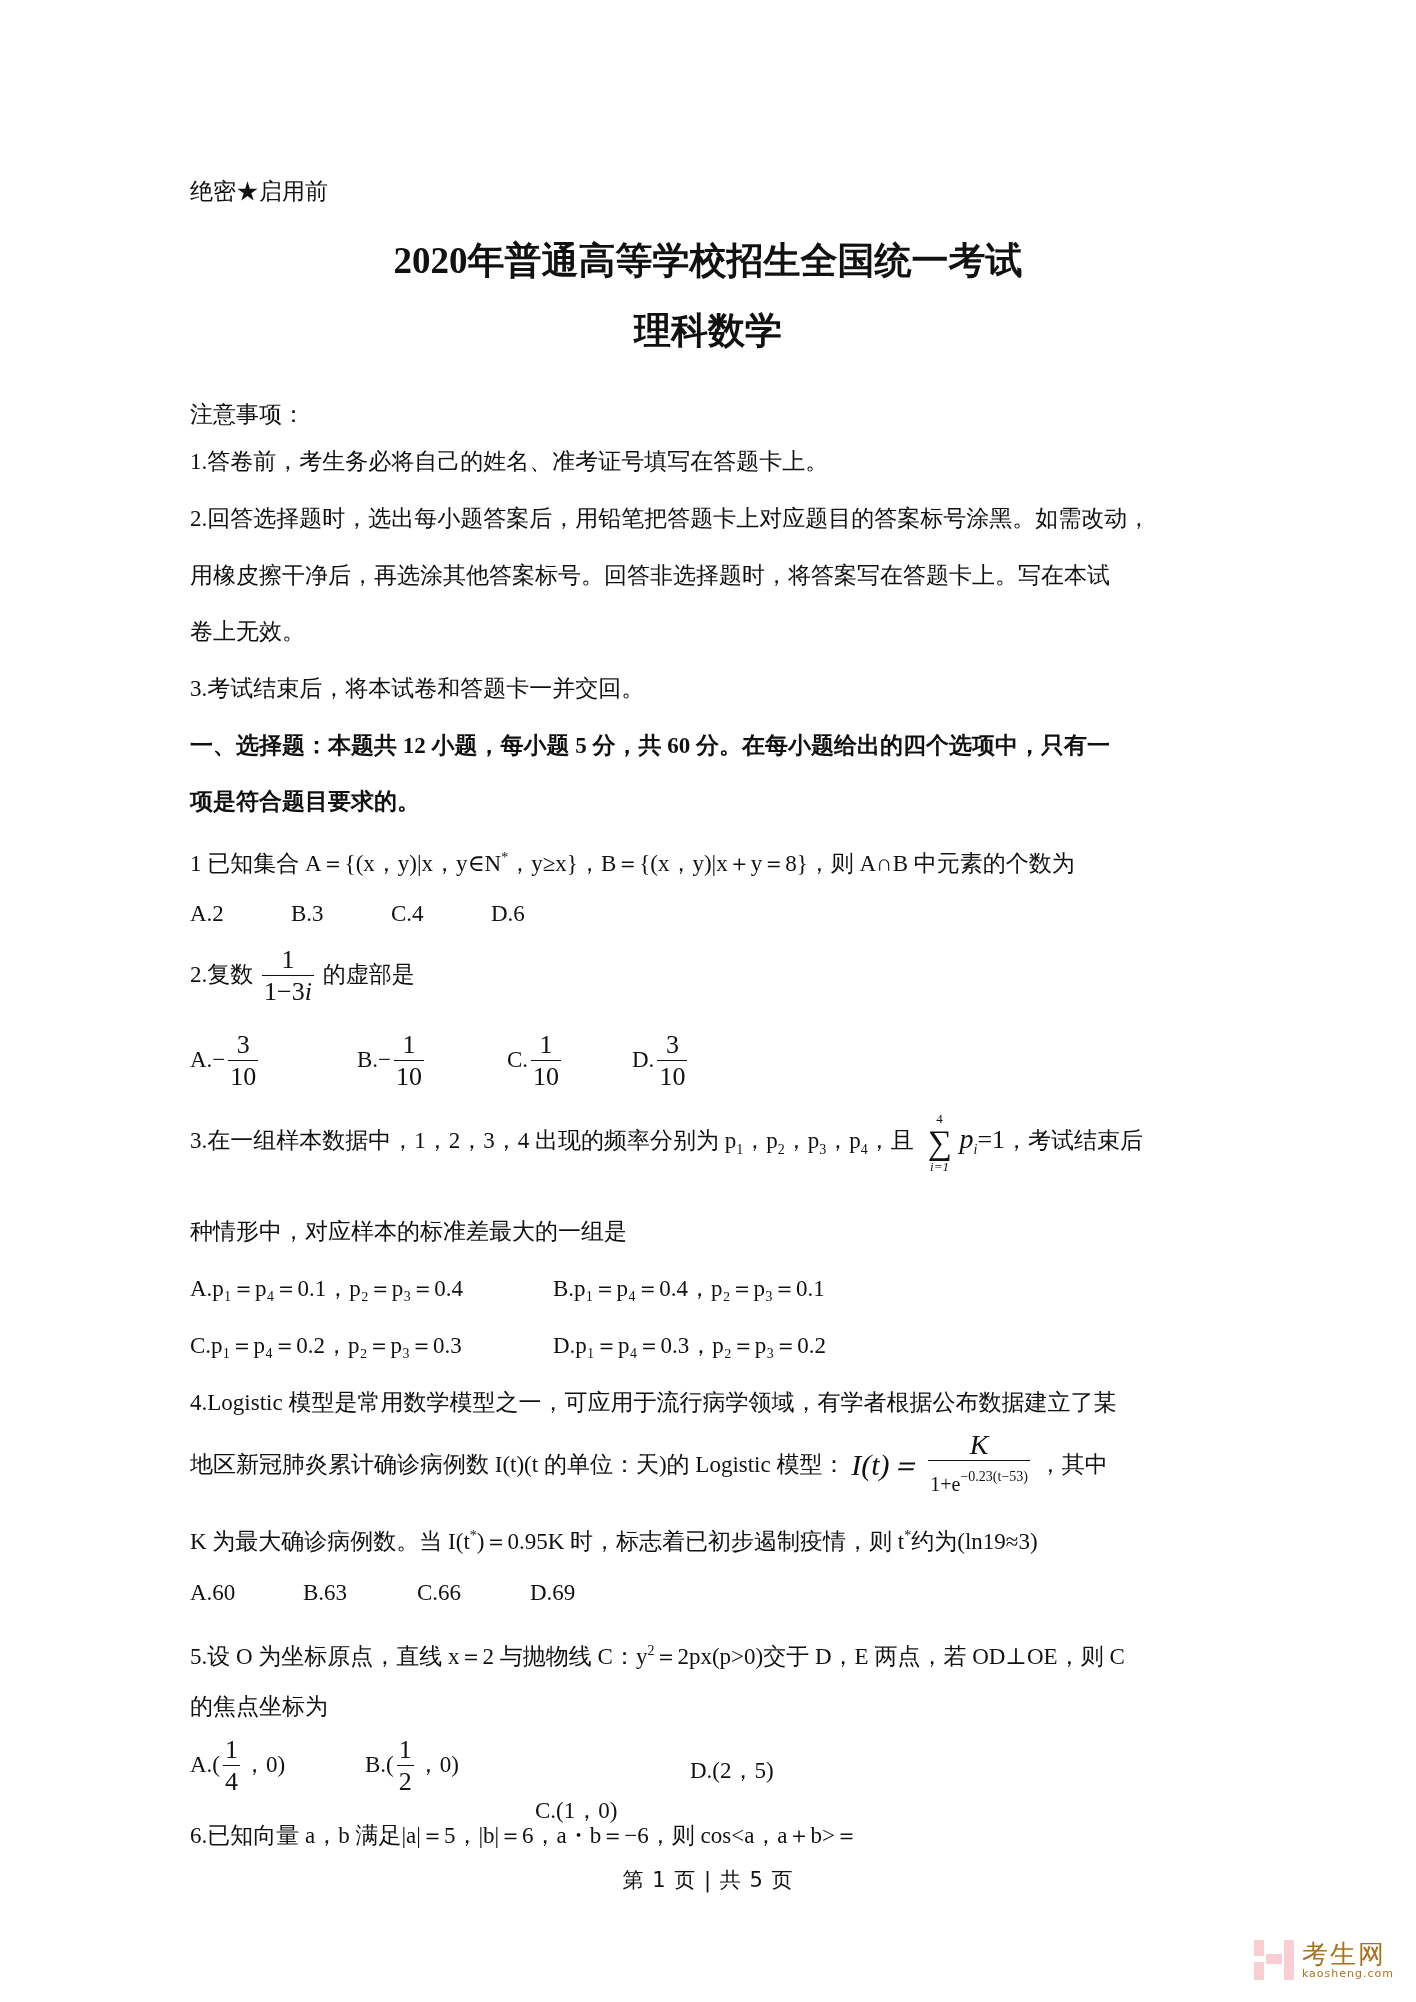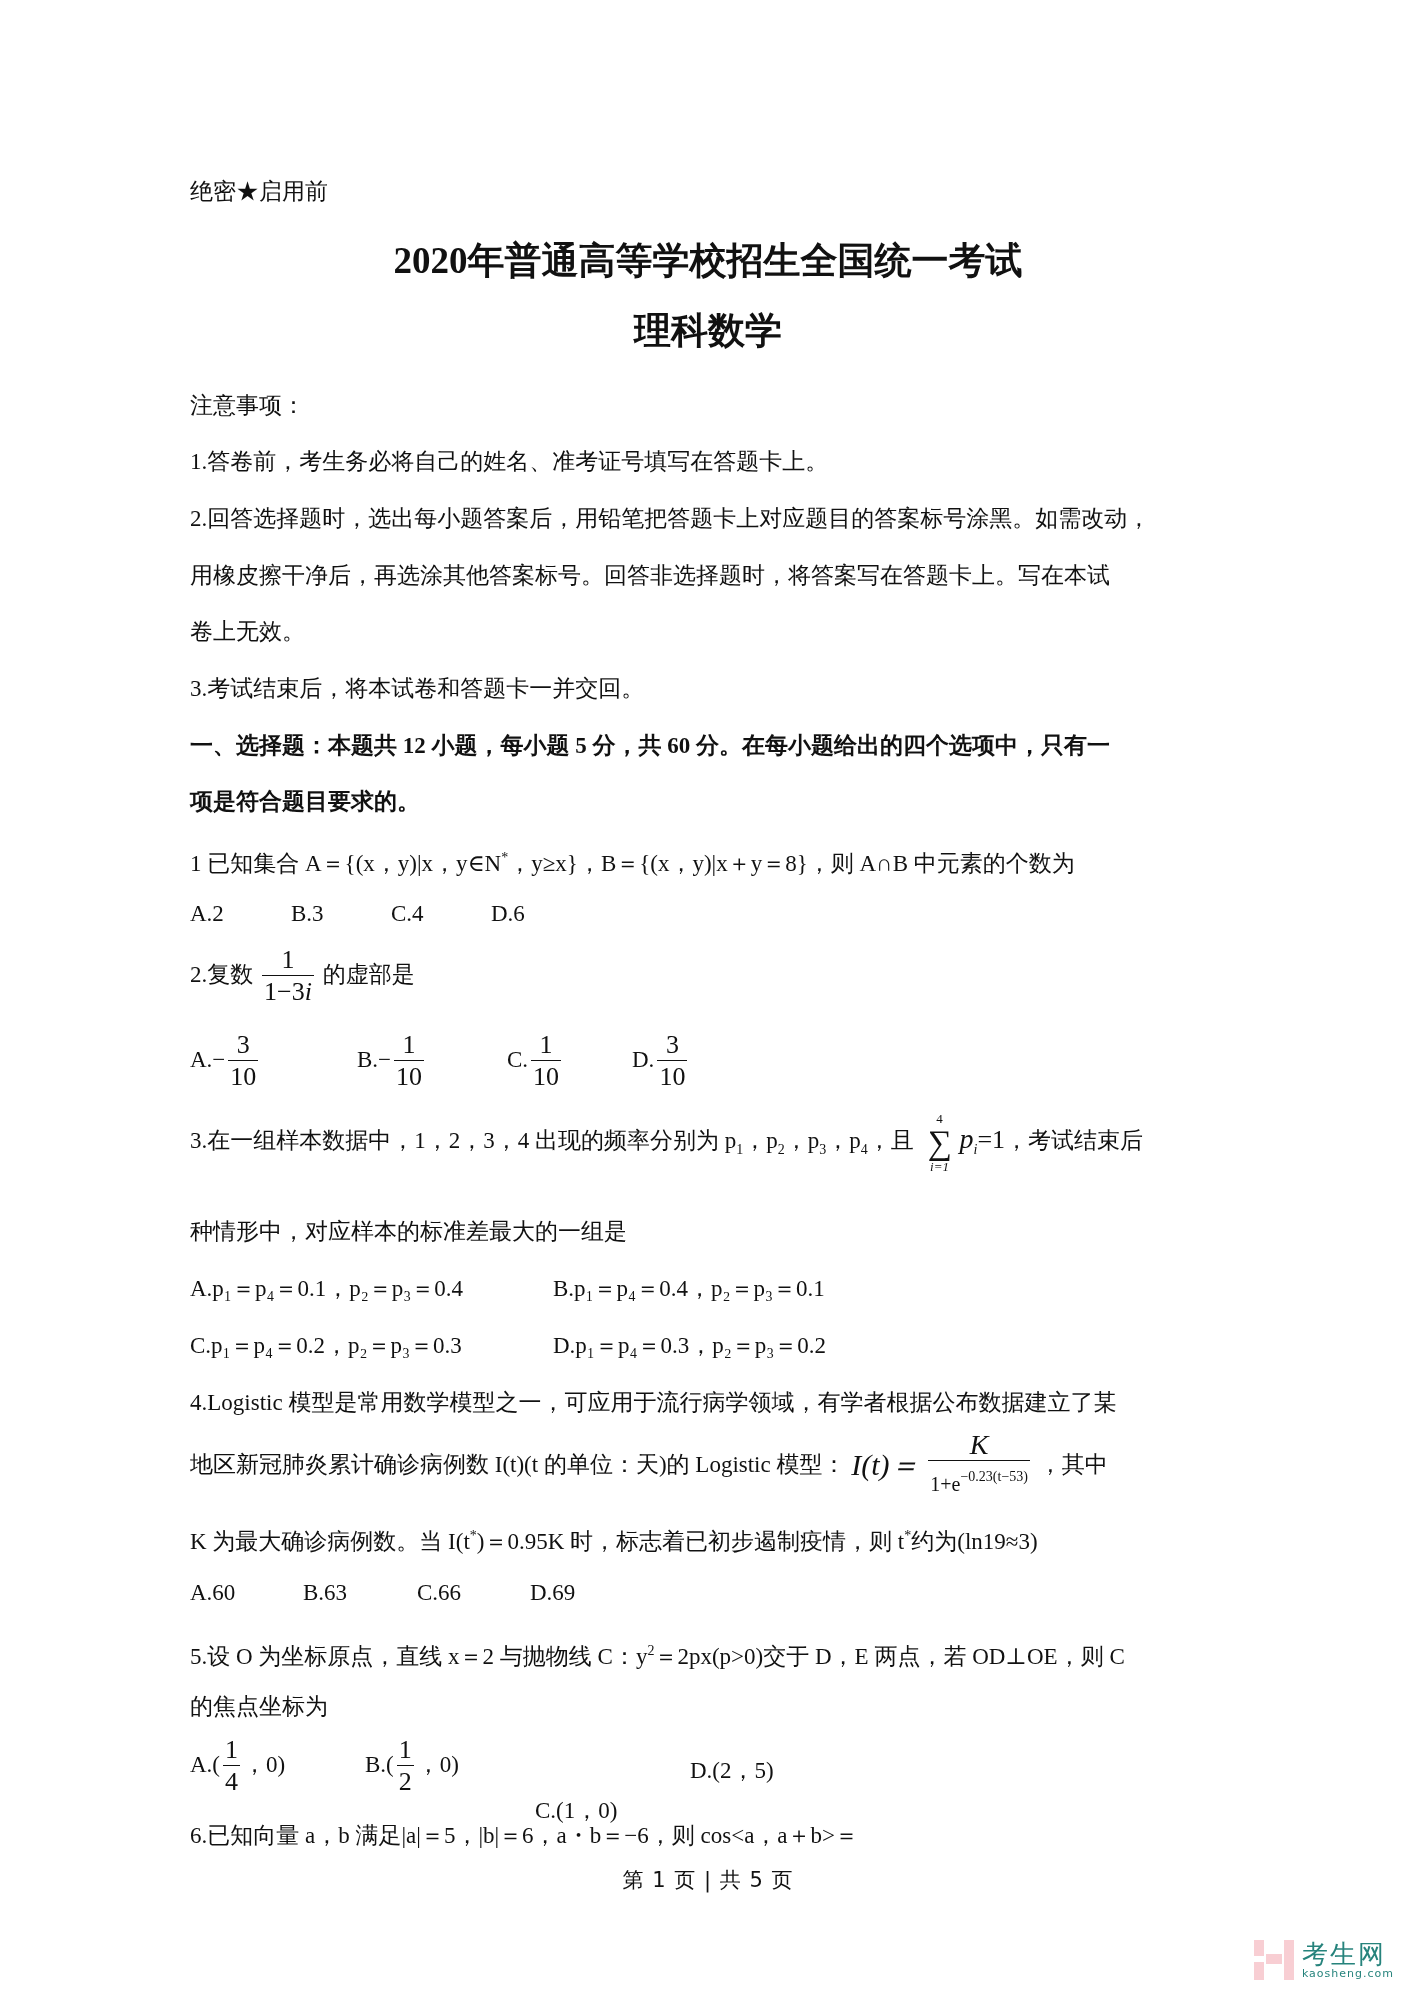--- a/index.html
+++ b/index.html
@@ -16,33 +16,33 @@
   .sum-wrap { display: inline-block; vertical-align: middle; position: relative; text-align: center; width: 32px; margin: 0 4px; }
   .sum-wrap .sup { display: block; font-size: 13px; line-height: 14px; }
   .sum-wrap .sig { display: block; font-size: 34px; line-height: 34px; }
   .sum-wrap .sub { display: block; font-size: 13px; line-height: 14px; font-style: italic; }
   sub, sup { font-size: 14px; }
   .choice { position: absolute; }
   .footer { font-family: "DejaVu Sans", sans-serif; font-size: 21px; left: 0; width: 1416px; text-align: center; letter-spacing: 1px; }
   .watermark { position: absolute; right: 22px; bottom: 22px; display: flex; align-items: center; opacity: 0.9; }
   .wm-logo { width: 40px; height: 40px; position: relative; margin-right: 8px; }
   .wm-logo span { position: absolute; background: #f8c9cf; }
-  .wm-text { display: flex; flex-direction: column; color: #0f766e; font-family: "DejaVu Sans", sans-serif; }
+  .wm-text { display: flex; flex-direction: column; color: #a16207; font-family: "DejaVu Sans", sans-serif; }
   .wm-cn { font-size: 26px; line-height: 28px; letter-spacing: 2px; }
   .wm-en { font-size: 11px; line-height: 12px; letter-spacing: 1px; }
   .ital { font-style: italic; }
 </style>
 </head>
 <body>
 
 <div class="abs body-text" style="left:190px; top:177px;">绝密★启用前</div>
 <div class="abs title" style="top:236px;">2020年普通高等学校招生全国统一考试</div>
 <div class="abs title" style="top:306px;">理科数学</div>
 
-<div class="abs body-text" style="left:190px; top:391px;text-align:right;">注意事项：</div>
+<div class="abs body-text" style="left:190px; top:400px;text-align:right;">注意事项：</div>
 <div class="abs body-text" style="left:190px; top:447px;">1.答卷前，考生务必将自己的姓名、准考证号填写在答题卡上。</div>
 <div class="abs body-text" style="left:190px; top:504px;">2.回答选择题时，选出每小题答案后，用铅笔把答题卡上对应题目的答案标号涂黑。如需改动，</div>
 <div class="abs body-text" style="left:190px; top:561px;">用橡皮擦干净后，再选涂其他答案标号。回答非选择题时，将答案写在答题卡上。写在本试</div>
 <div class="abs body-text" style="left:190px; top:617px;">卷上无效。</div>
 <div class="abs body-text" style="left:190px; top:674px;">3.考试结束后，将本试卷和答题卡一并交回。</div>
 
 <div class="abs body-text bold" style="left:190px; top:731px;">一、选择题：本题共 12 小题，每小题 5 分，共 60 分。在每小题给出的四个选项中，只有一</div>
 <div class="abs body-text bold" style="left:190px; top:787px;">项是符合题目要求的。</div>
 
 <div class="abs body-text" style="left:190px; top:843px;">

